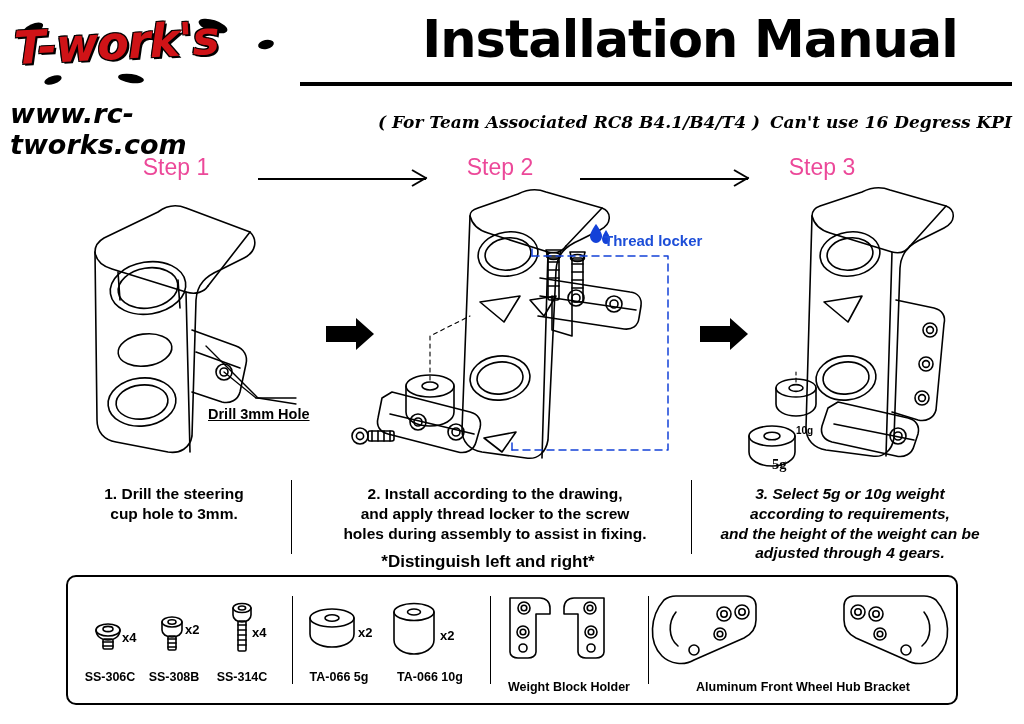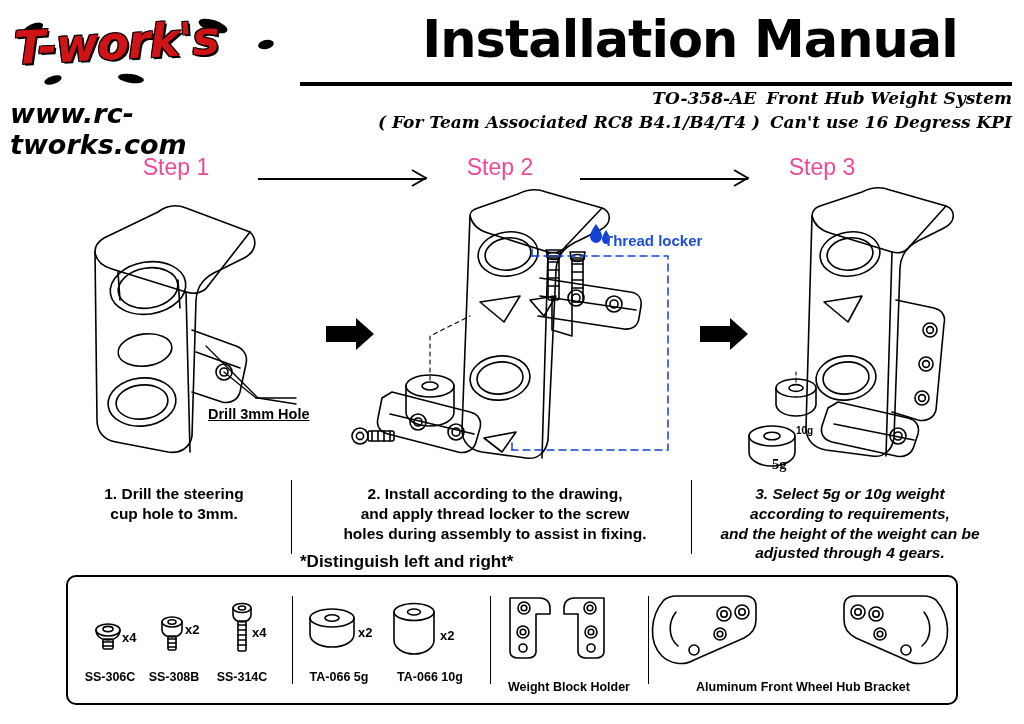--- a/index.html
+++ b/index.html
@@ -142,22 +142,23 @@
     width: 1px;
     background: #000;
     top: 480px;
     height: 74px;
   }
   .cd1 { left: 291px; }
   .cd2 { left: 691px; }
 
   .distinguish {
     position: absolute;
-    left: 300px; top: 552px;
+    left: 293px; top: 552px;
     width: 390px;
+    text-align: center;
     font-family: "Liberation Sans", sans-serif;
     font-weight: bold;
     font-size: 17px;
   }
 
   .thread-locker {
     position: absolute;
     left: 604px; top: 232px;
     font-family: "Liberation Sans", sans-serif;
     font-weight: bold;
@@ -234,23 +235,20 @@
     <div class="logo-splat sp3"></div>
     <div class="logo-splat sp4"></div>
     <div class="logo-splat sp5"></div>
     <div class="logo-word">T-work's</div>
     <div class="logo-url">www.rc-tworks.com</div>
   </div>
 
   <div class="title">Installation Manual</div>
   <div class="title-rule"></div>
 
-  <div class="subtitle-1">
-    <span class="sub-code">TO-358-AE</span><span>Front Hub Weight System</span>
-  </div>
   <div class="subtitle-2">
     <span class="sub-code">( For Team Associated RC8 B4.1/B4/T4 )</span><span>Can't use 16 Degress KPI</span>
   </div>
 </div>
 
 <div class="step-label sl1">Step 1</div>
 <div class="step-label sl2">Step 2</div>
 <div class="step-label sl3">Step 3</div>
 
 <div class="ha-line" style="left:258px; width:168px;"></div>

